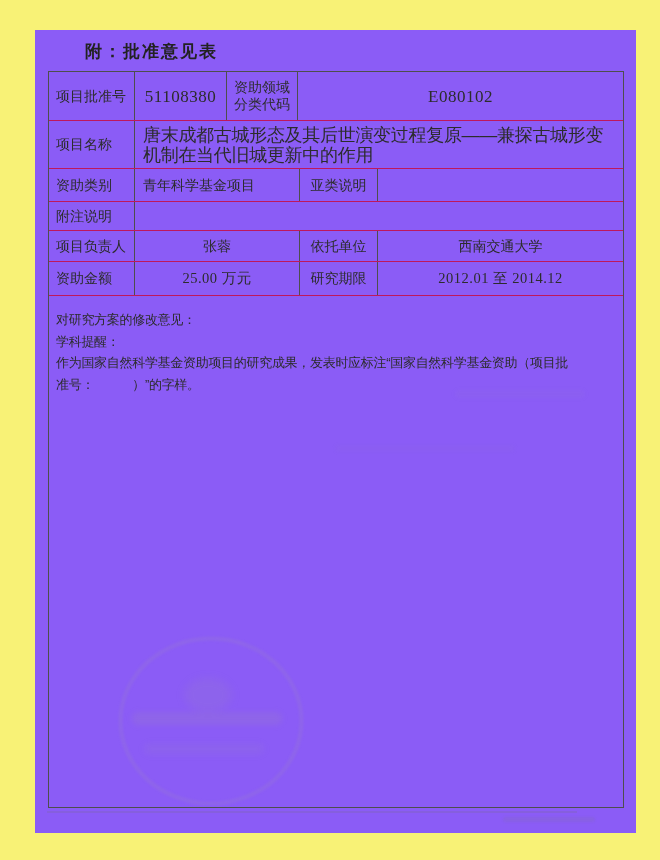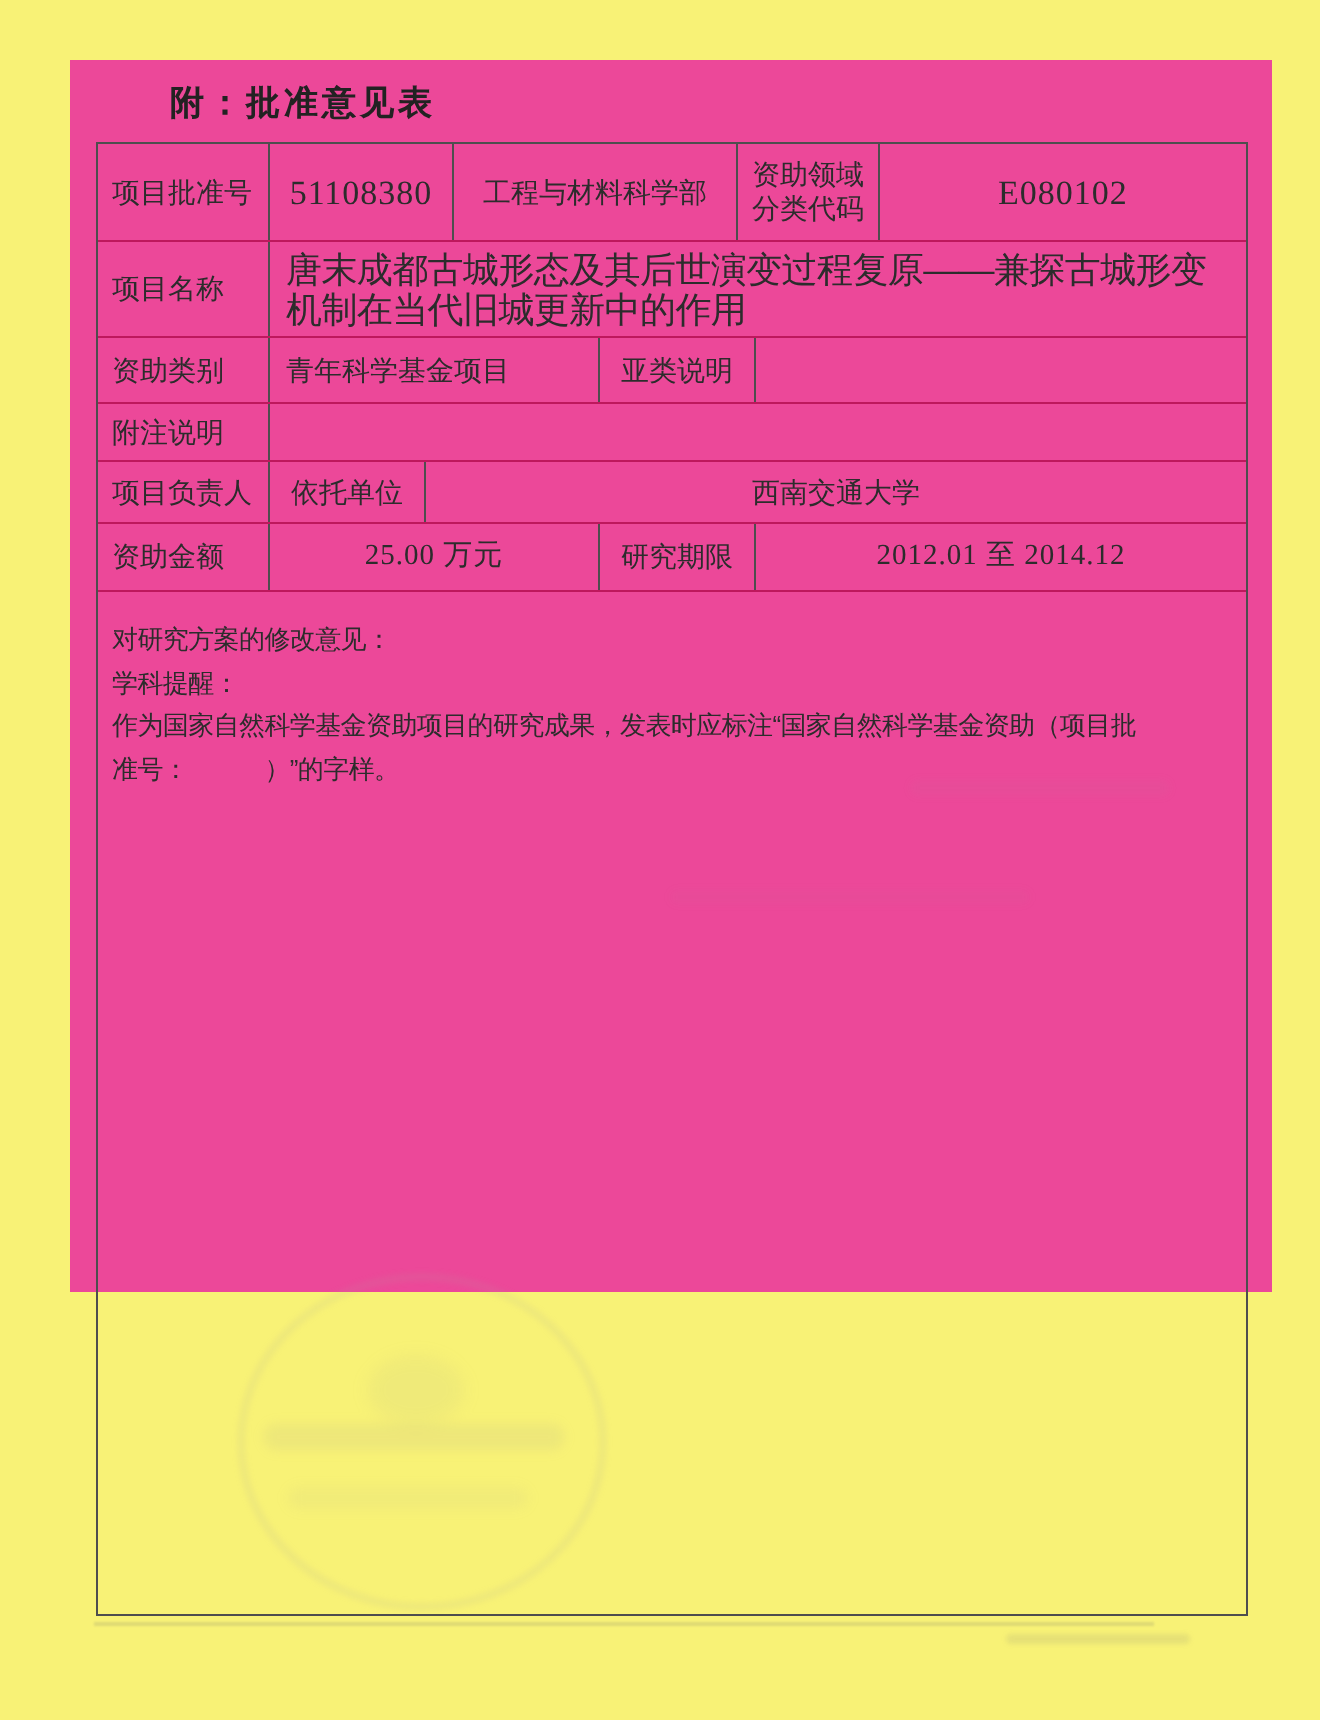--- a/index.html
+++ b/index.html
@@ -3,22 +3,22 @@
 <meta charset="utf-8">
 <style>
   html,body{margin:0;padding:0;}
   body{
     width:660px;height:860px;position:relative;overflow:hidden;
     background:#f8f276;
     font-family:"Liberation Sans","DejaVu Sans",sans-serif;
     color:#2c2c2c;
   }
   .page{
-    position:absolute;left:35px;top:30px;width:601px;height:616px;
-    background:#ec4899;
+    position:absolute;left:35px;top:30px;width:601px;height:803px;
+    background:#8b5cf6;
   }
   .doc-title{
     position:absolute;left:50px;top:10px;
     font-size:17px;font-weight:bold;letter-spacing:2px;color:#222;
   }
   .form-table{
     position:absolute;left:13px;top:41px;width:574px;height:735px;
     border:1px solid #4e4e4e;
     display:flex;flex-direction:column;
     background:transparent;
@@ -88,21 +88,20 @@
 
 <div class="page">
 
   <div class="doc-title">附：批准意见表</div>
 
   <div class="form-table">
 
     <div class="row" style="height:49px;">
       <div class="cell lbl" style="width:86px;">项目批准号</div>
       <div class="cell valc num" style="width:92px;">51108380</div>
-      <div class="cell valc" style="width:142px;">工程与材料科学部</div>
       <div class="cell lblc" style="width:71px;">资助领域分类代码</div>
       <div class="cell valc num last" style="flex:1;">E080102</div>
     </div>
 
     <div class="row" style="height:48px;">
       <div class="cell lbl" style="width:86px;">项目名称</div>
       <div class="cell wrapval last" style="flex:1;">唐末成都古城形态及其后世演变过程复原——兼探古城形变机制在当代旧城更新中的作用</div>
     </div>
 
     <div class="row" style="height:33px;">
@@ -112,20 +111,21 @@
       <div class="cell vall last" style="flex:1;"></div>
     </div>
 
     <div class="row" style="height:29px;">
       <div class="cell lbl" style="width:86px;">附注说明</div>
       <div class="cell vall last" style="flex:1;"></div>
     </div>
 
     <div class="row" style="height:31px;">
       <div class="cell lbl" style="width:86px;">项目负责人</div>
+      <div class="cell valc" style="width:165px;">张蓉</div>
       <div class="cell lblc" style="width:78px;">依托单位</div>
       <div class="cell valc last" style="flex:1;">西南交通大学</div>
     </div>
 
     <div class="row" style="height:34px;">
       <div class="cell lbl" style="width:86px;">资助金额</div>
       <div class="cell valc num" style="width:165px;font-size:14.5px;">25.00 万元</div>
       <div class="cell lblc" style="width:78px;">研究期限</div>
       <div class="cell valc num last" style="flex:1;font-size:14.5px;text-align:right;">2012.01 至 2014.12</div>
     </div>

